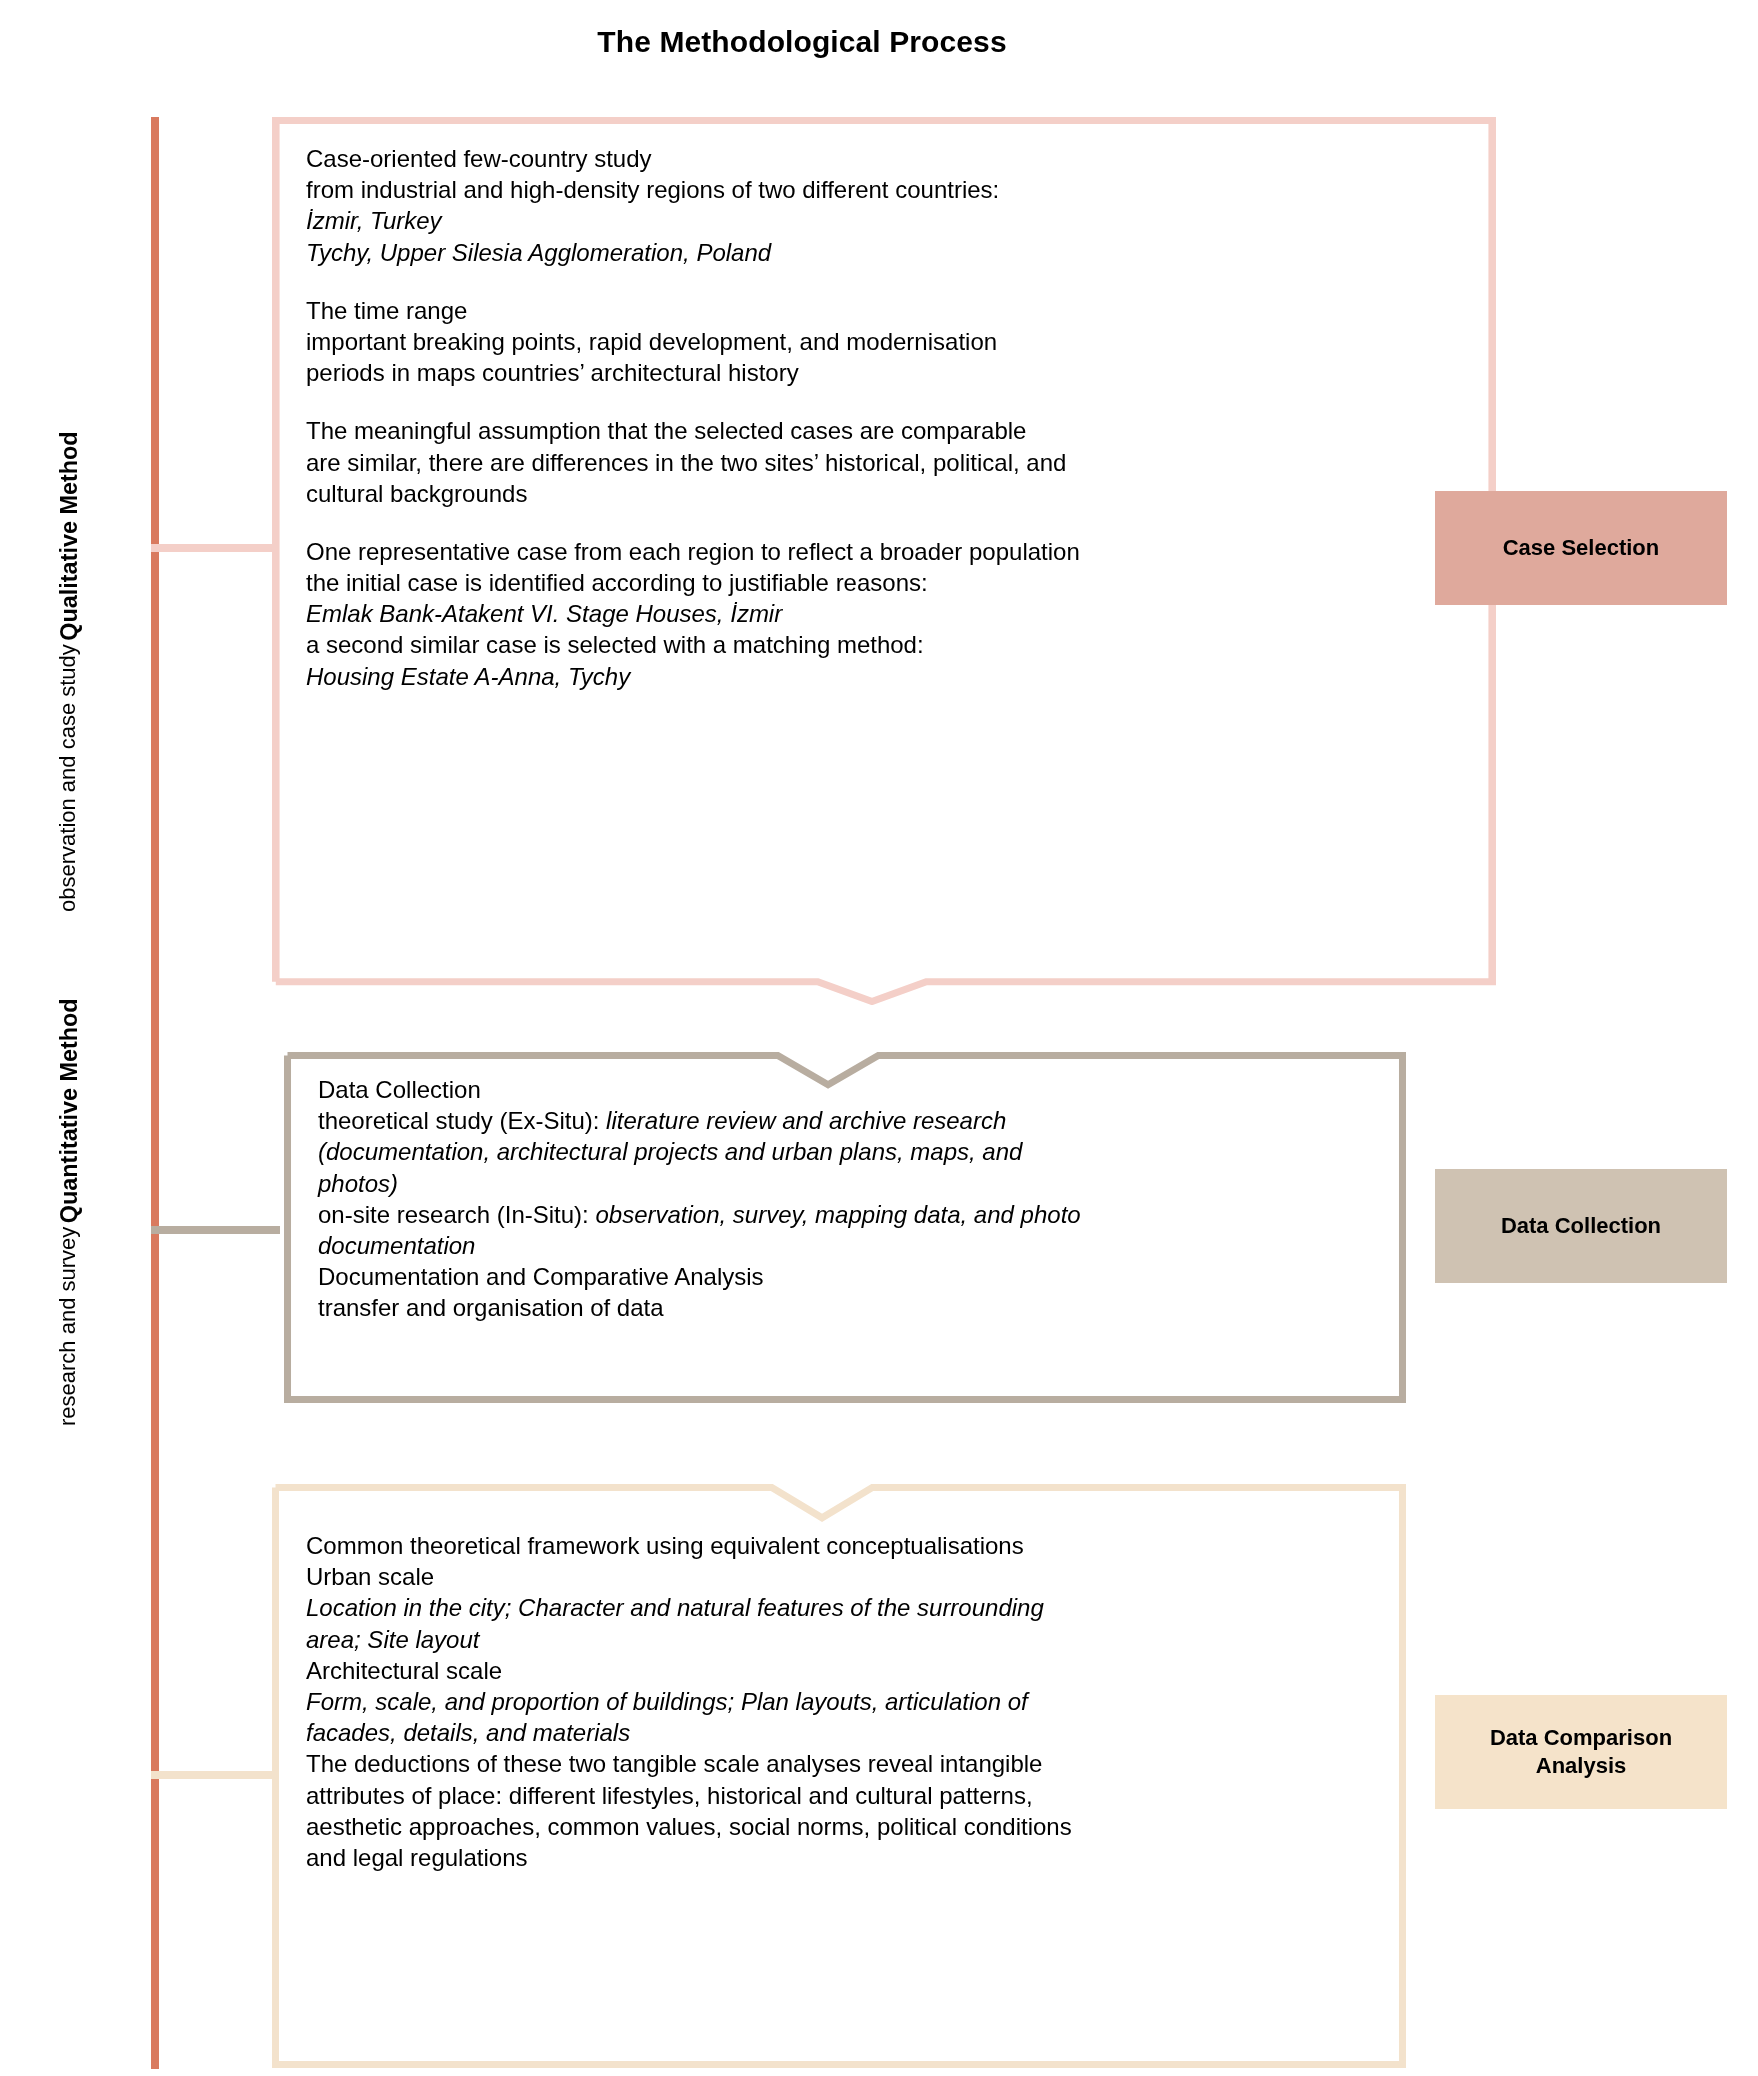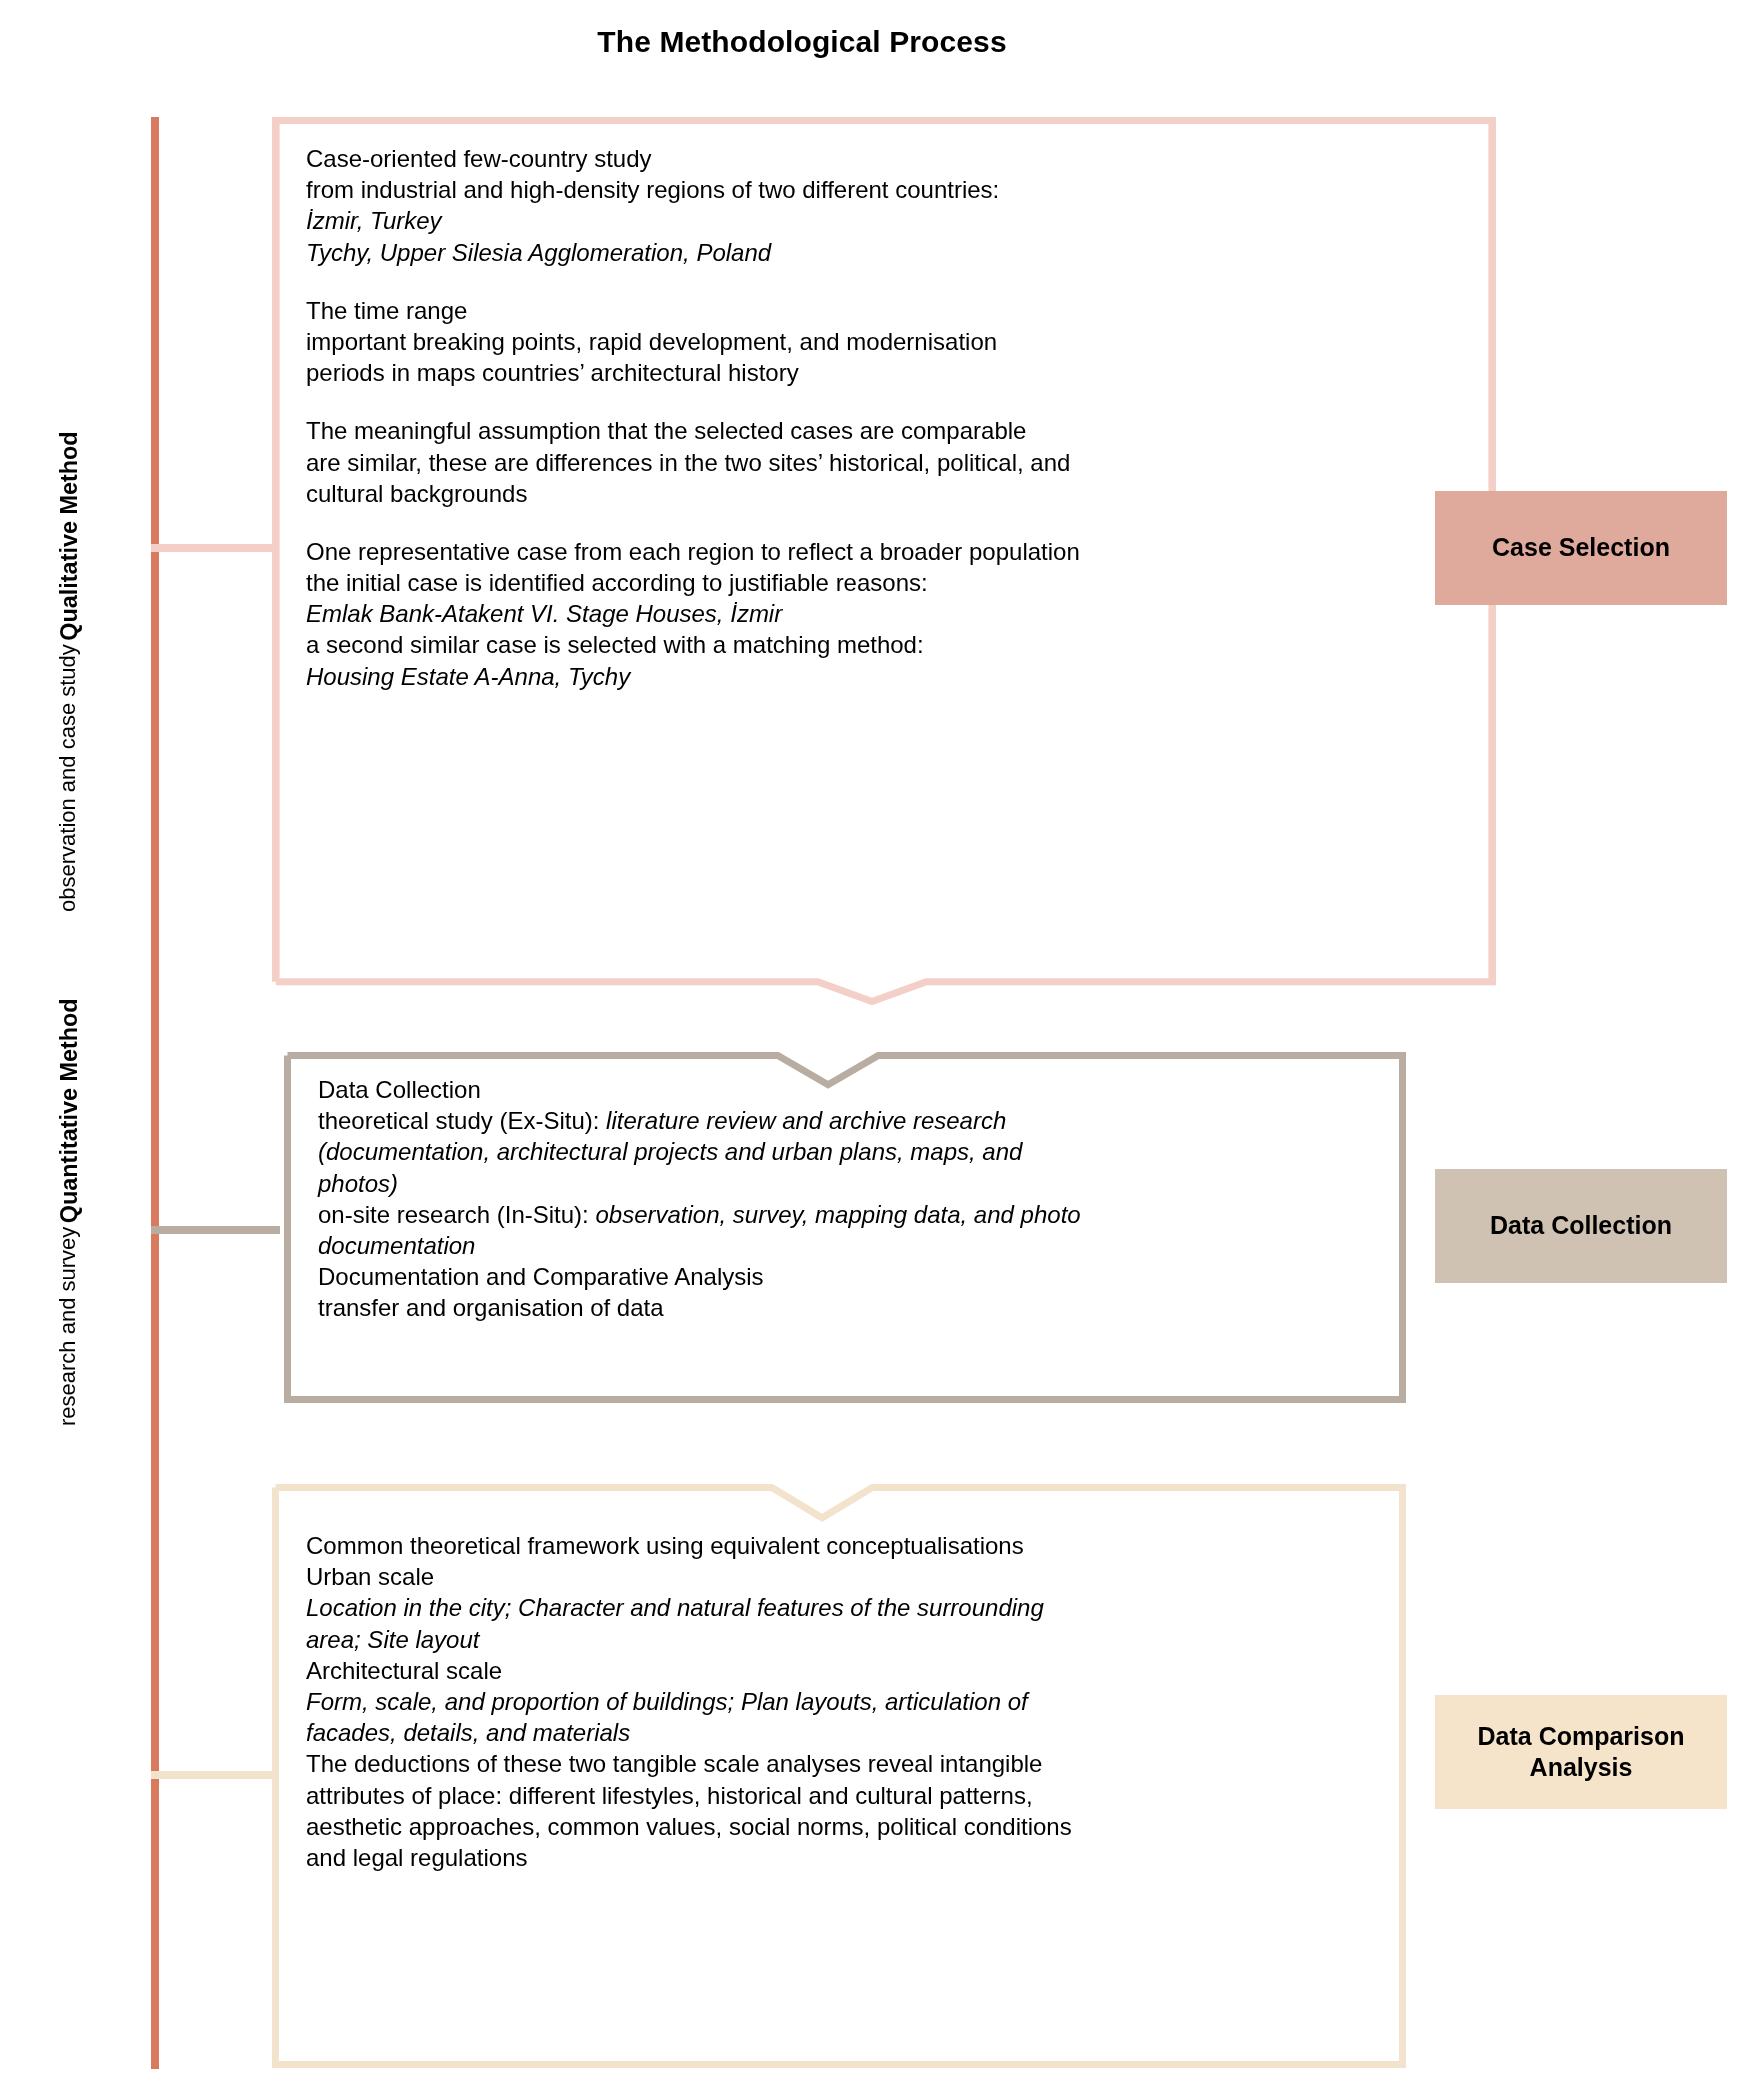--- a/index.html
+++ b/index.html
@@ -86,21 +86,21 @@
     height: 7.6px;
   }
 
   
   .chip {
     position: absolute;
     display: flex;
     align-items: center;
     justify-content: center;
     text-align: center;
-    font-size: 25px;
+    font-size: 22px;
     font-weight: bold;
     line-height: 1.26;
     padding: 0 8.2px;
   }
 </style>
 </head>
 <body>
 
 <div id="page-title">The Methodological Process</div>
 
@@ -132,21 +132,21 @@
       <div class="line ital">İzmir, Turkey</div>
       <div class="line ital">Tychy, Upper Silesia Agglomeration, Poland</div>
     </div>
     <div class="para">
       <div class="line head">The time range</div>
       <div class="line">important breaking points, rapid development, and modernisation</div>
       <div class="line">periods in maps countries’ architectural history</div>
     </div>
     <div class="para">
       <div class="line head">The meaningful assumption that the selected cases are comparable</div>
-      <div class="line">are similar, these are differences in the two sites’ historical, political, and</div>
+      <div class="line">are similar, there are differences in the two sites’ historical, political, and</div>
       <div class="line">cultural backgrounds</div>
     </div>
     <div class="para">
       <div class="line head">One representative case from each region to reflect a broader population</div>
       <div class="line">the initial case is identified according to justifiable reasons:</div>
       <div class="line ital">Emlak Bank-Atakent VI. Stage Houses, İzmir</div>
       <div class="line">a second similar case is selected with a matching method:</div>
       <div class="line ital">Housing Estate A-Anna, Tychy</div>
     </div>
   </div>

